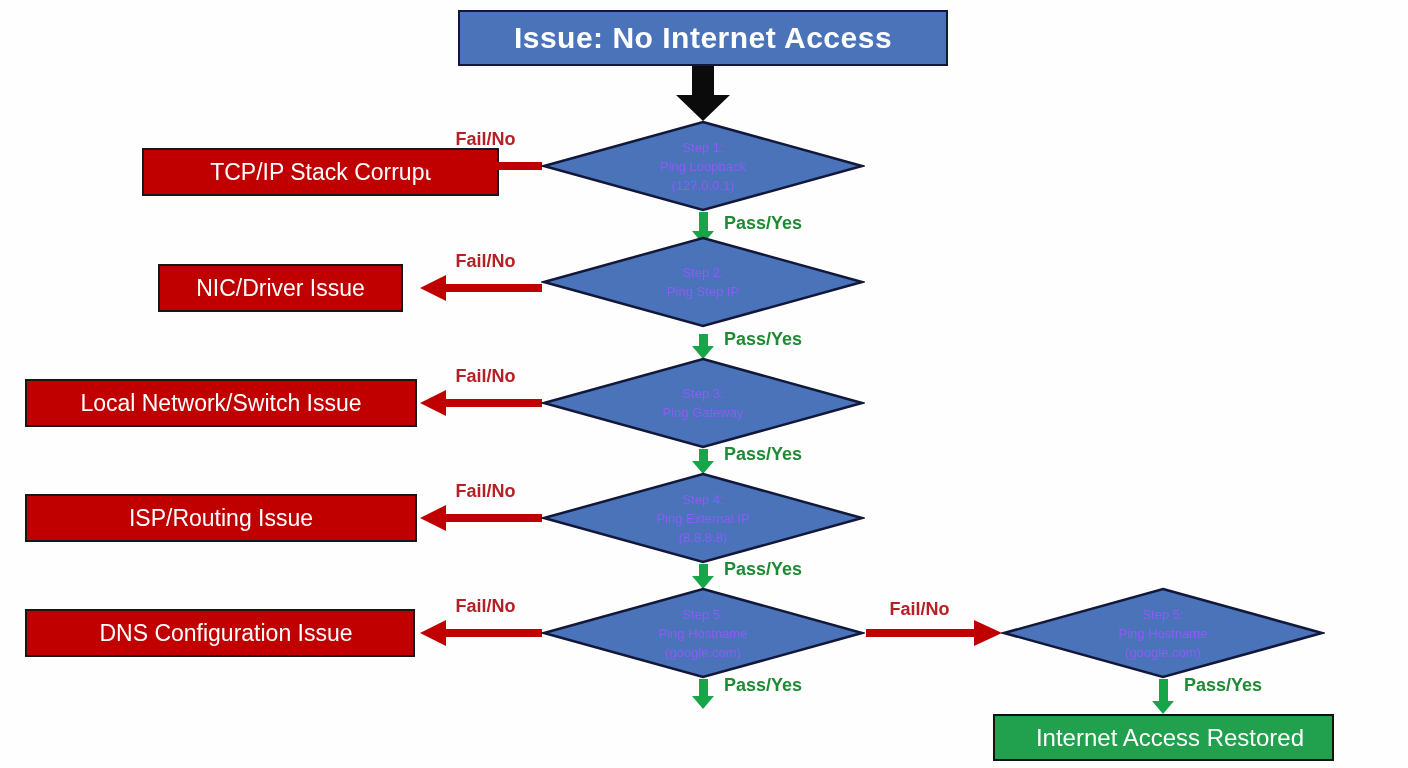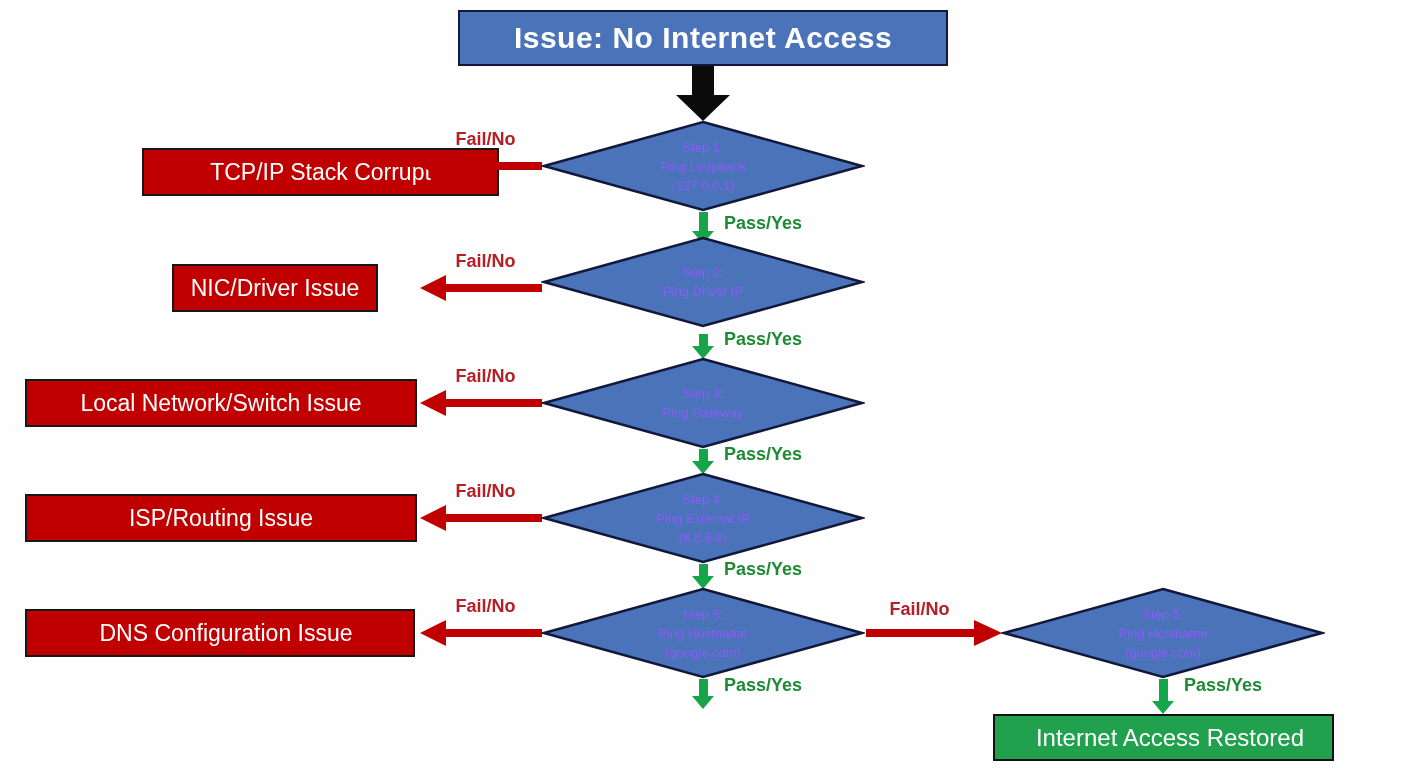--- a/index.html
+++ b/index.html
@@ -111,33 +111,33 @@
       <span class="dline">Ping Loopback</span>
       <span class="dline">(127.0.0.1)</span>
     </div>
   </div>
   <div>
     <div class="part v-shaft-green" style="left:699px;top:212px;height:19px;"></div>
     <div class="part tri-down-green" style="left:692px;top:231px;"></div>
   </div>
   <div class="edge-label green" style="left:724px;top:213px;">Pass/Yes</div>
 
-  <div class="fail-box" style="left:172px;top:264px;width:206px;height:48px;">NIC/Driver Issue</div>
+  <div class="fail-box" style="left:158px;top:264px;width:245px;height:48px;">NIC/Driver Issue</div>
   <div class="edge-label red" style="left:428px;top:251px;">Fail/No</div>
   <div>
     <div class="part tri-left-red" style="left:420px;top:275px;"></div>
     <div class="part h-shaft-red" style="left:444px;top:284px;width:98px;"></div>
   </div>
   <div class="diamond" style="left:541px;top:236px;">
     <svg viewBox="0 0 324 92">
       <polygon points="162,2 321,46 162,90 3,46" fill="var(--node-blue)" stroke="var(--node-border)" stroke-width="2.5"></polygon>
     </svg>
     <div class="dtext">
       <span class="dline">Step 2:</span>
-      <span class="dline">Ping Driver IP</span>
+      <span class="dline">Ping Step IP</span>
 
     </div>
   </div>
   <div>
     <div class="part v-shaft-green" style="left:699px;top:334px;height:12px;"></div>
     <div class="part tri-down-green" style="left:692px;top:346px;"></div>
   </div>
   <div class="edge-label green" style="left:724px;top:329px;">Pass/Yes</div>
 
   <div class="fail-box" style="left:25px;top:379px;width:392px;height:48px;">Local Network/Switch Issue</div>

